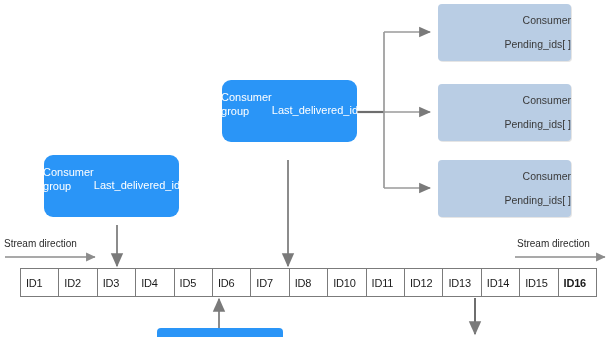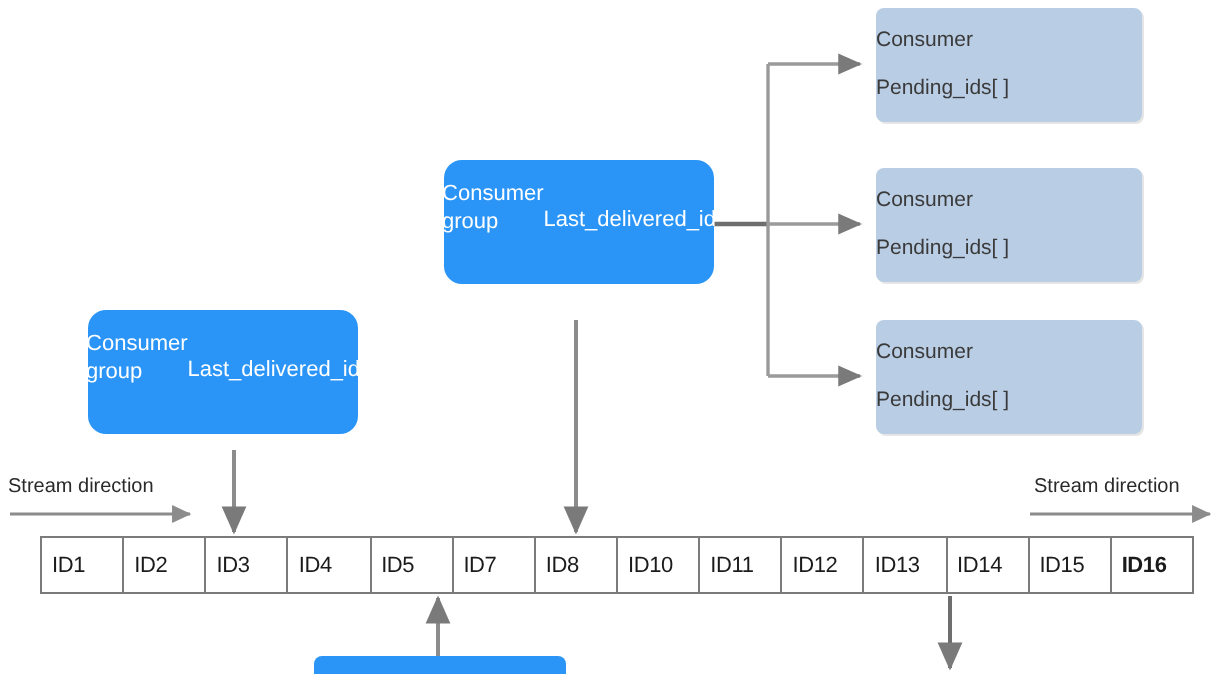--- a/index.html
+++ b/index.html
@@ -35,40 +35,41 @@
   .cg-box .l1 { margin-bottom: 12px; }
 
   
   .consumer-box {
     position: absolute;
     background: #b9cde4;
     border-radius: 4px;
     box-sizing: border-box;
     display: flex;
     flex-direction: column;
-    align-items: flex-start;
+    align-items: flex-end;
     justify-content: center;
     color: #3a3a3a;
     font-size: 10.5px;
     line-height: 1.25;
     box-shadow: 1px 1px 0 rgba(0,0,0,0.10);
   }
   .consumer-box .l1 { margin-bottom: 11px; }
 
   
   #id-strip {
     position: absolute;
     left: 20px;
     top: 268px;
     width: 577px;
     height: 29px;
     display: flex;
     box-sizing: border-box;
     border: 1px solid #7b7b7b;
     background: #ffffff;
+    justify-content: flex-end;
   }
   .id-cell {
     flex: 1 1 0;
     border-right: 1px solid #7b7b7b;
     box-sizing: border-box;
     display: flex;
     align-items: center;
     padding-left: 5px;
     font-size: 11px;
     color: #1b1b1b;
@@ -170,20 +171,21 @@
 
   <div class="stream-label" style="left:4px; top:238px;">Stream direction</div>
   <div class="stream-label" style="left:517px; top:238px;">Stream direction</div>
 
   <div id="id-strip">
     <div class="id-cell">ID1</div>
     <div class="id-cell">ID2</div>
     <div class="id-cell">ID3</div>
     <div class="id-cell">ID4</div>
     <div class="id-cell">ID5</div>
+    <div class="id-cell">ID6</div>
     <div class="id-cell">ID7</div>
     <div class="id-cell">ID8</div>
     <div class="id-cell">ID10</div>
     <div class="id-cell">ID11</div>
     <div class="id-cell">ID12</div>
     <div class="id-cell">ID13</div>
     <div class="id-cell">ID14</div>
     <div class="id-cell">ID15</div>
     <div class="id-cell">ID16</div>
   </div>

